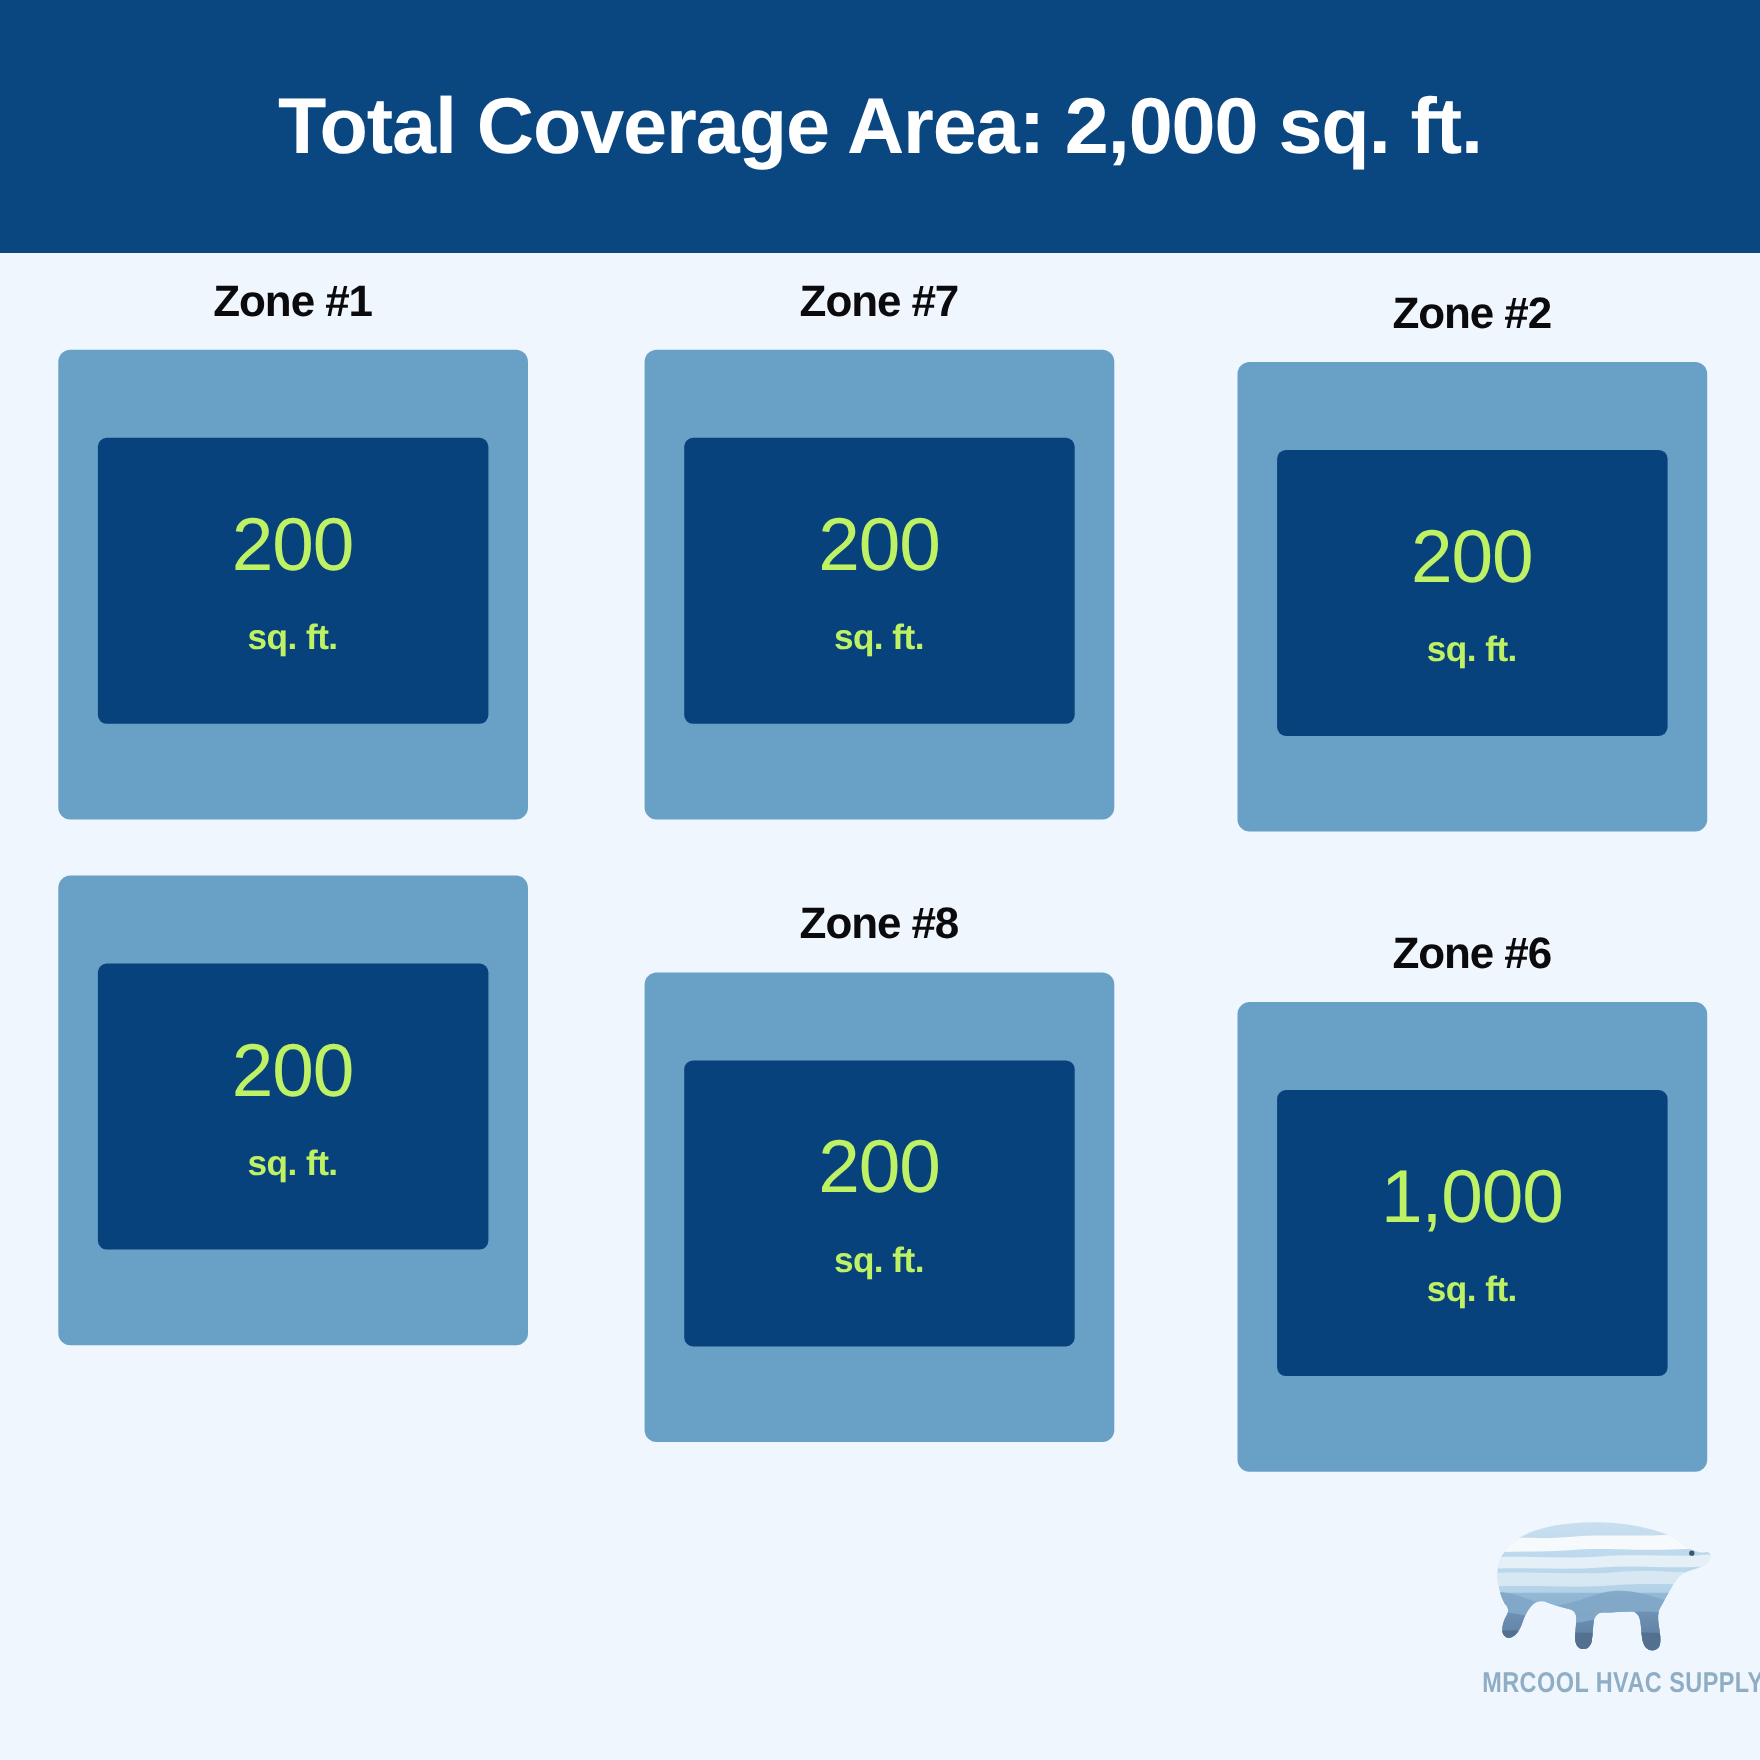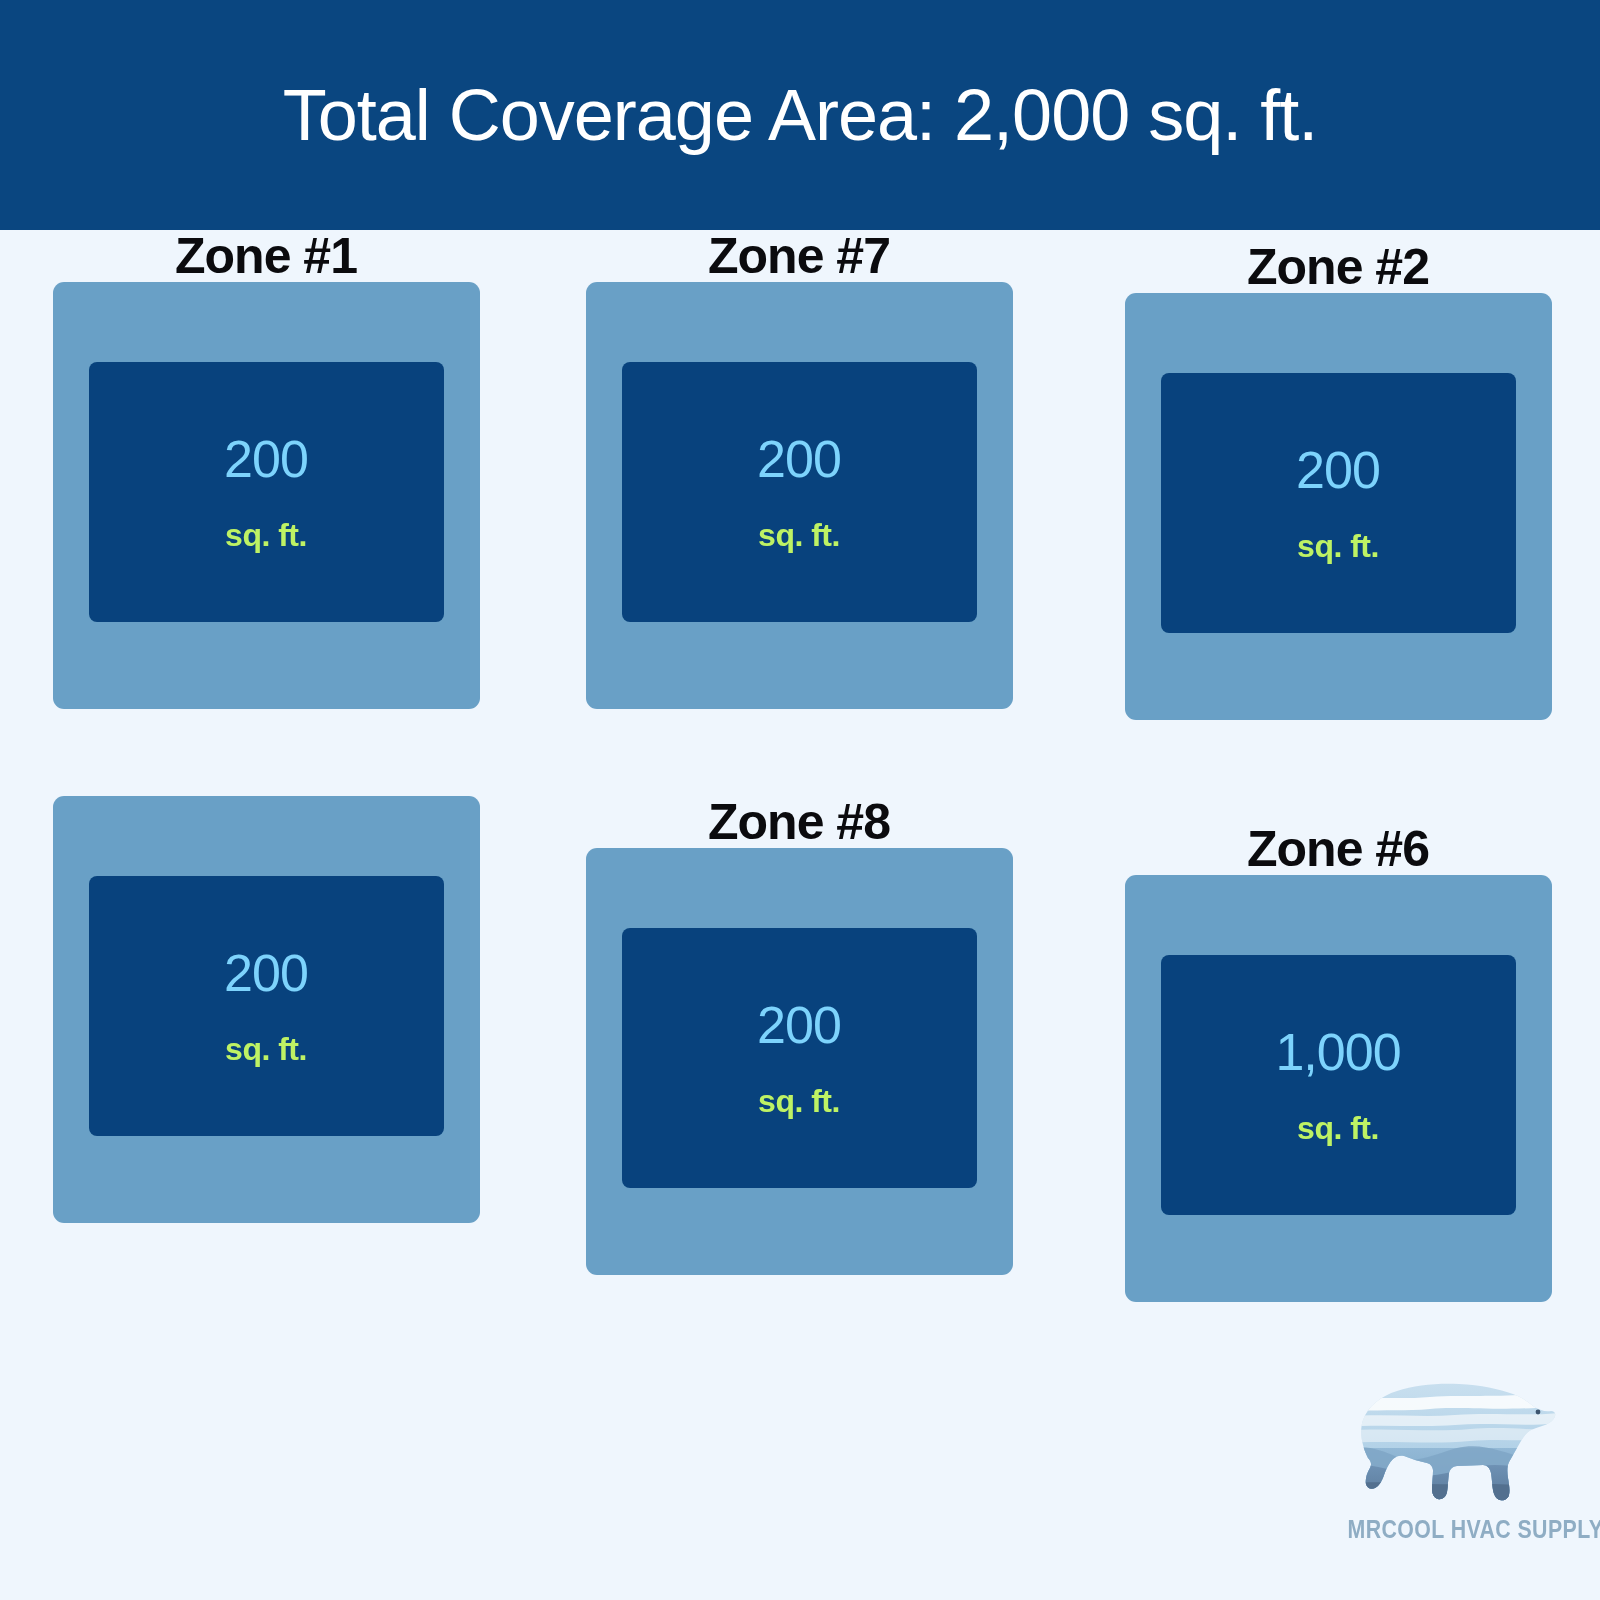--- a/index.html
+++ b/index.html
@@ -18,45 +18,45 @@
   
   #header {
     position:absolute; left:0; top:0;
     width:1600px; height:230px;
     background:#0a4680;
     display:flex; align-items:center; justify-content:center;
   }
   #header-title {
     color:#ffffff;
     font-size:72px;
-    font-weight:normal;
+    font-weight:bold;
     letter-spacing:-1px;
     line-height:1;
     text-align:center;
     white-space:nowrap;
   }
 
   
   #grid {
     position:absolute;
     left:0; top:230px;
     width:1600px; height:1170px;
   }
   .zone {
     position:absolute;
     width:470px;
   }
   .zone-label {
-    font-size:50px;
+    font-size:40px;
     font-weight:bold;
     color:#0b0b0e;
     text-align:center;
     line-height:1;
     letter-spacing:-1px;
-    height:52px;
+    height:88px;
     display:flex; align-items:center; justify-content:center;
   }
   .zone-card {
     position:relative;
     width:427px;
     height:427px;
     margin:0 auto;
     background:#69a0c6;
     border-radius:11px;
     display:flex;
@@ -68,22 +68,22 @@
     left:36px; right:36px;
     top:80px; bottom:87px;
     background:#08427d;
     border-radius:8px;
     display:flex;
     flex-direction:column;
     align-items:center;
     justify-content:center;
   }
   .zone-value {
-    color:#7dd3fc;
-    font-size:52px;
+    color:#bef264;
+    font-size:68px;
     font-weight:normal;
     line-height:1;
     letter-spacing:-1px;
     margin-bottom:34px;
   }
   .zone-unit {
     color:#bef264;
     font-size:32px;
     font-weight:bold;
     line-height:1;

